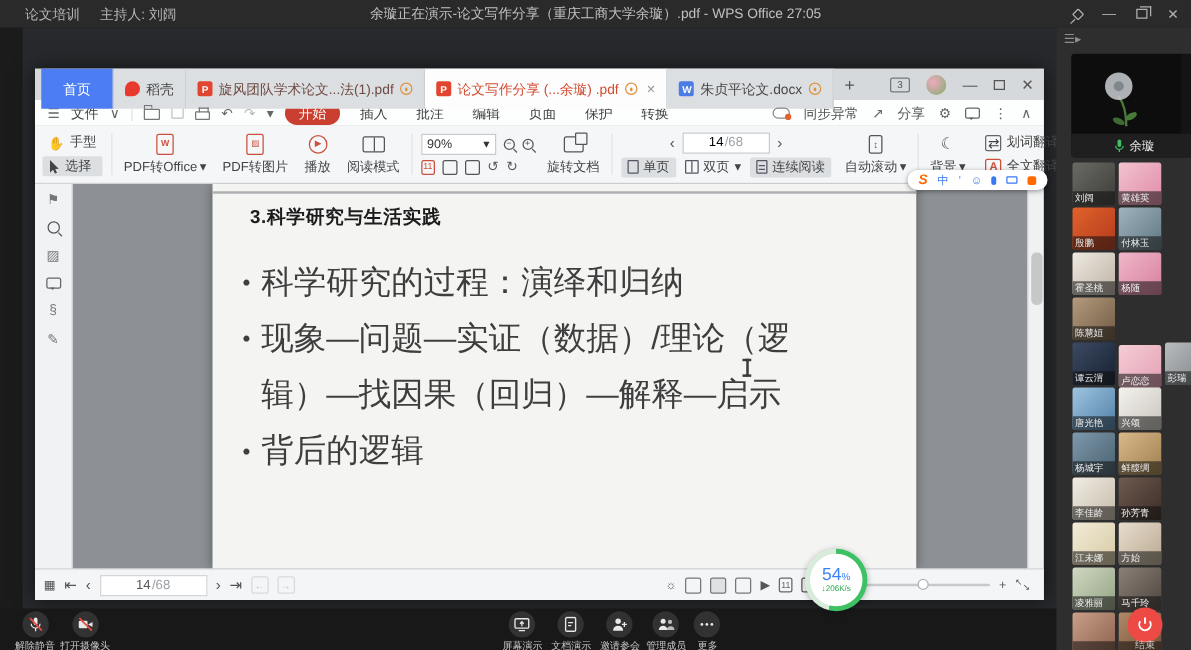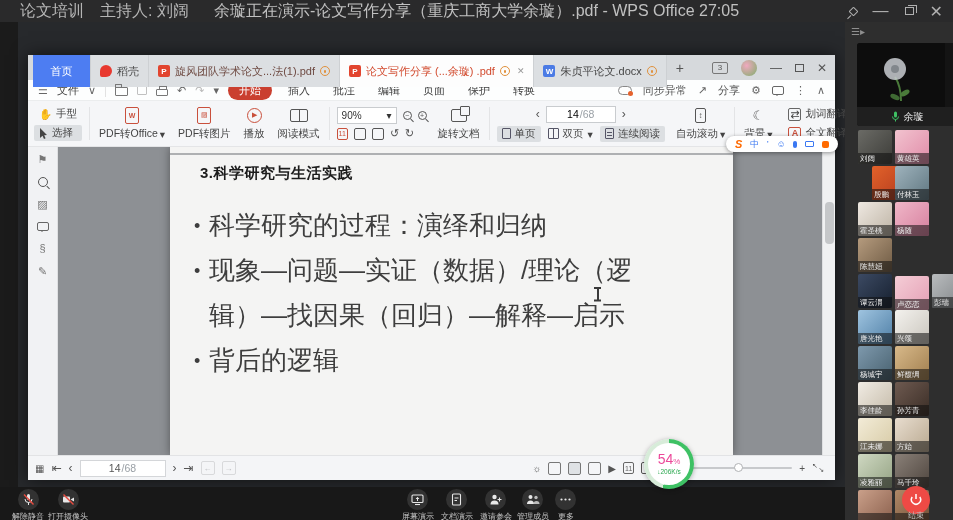--- a/index.html
+++ b/index.html
@@ -2,21 +2,21 @@
 <html><head>
 <meta charset="utf-8">
 <style>
   *{margin:0;padding:0;box-sizing:border-box}
   html,body{width:953px;height:520px;overflow:hidden;background:#1b1b1b;
     font-family:"Liberation Sans","DejaVu Sans",sans-serif}
   #stage{position:relative;width:953px;height:520px}
 
   
   .topbar{position:absolute;left:0;top:0;width:953px;height:22px;background:#2a2a2b;
-    color:#b5b5b5;font-size:16px}
+    color:#b5b5b5;font-size:11px}
   .tb-left{position:absolute;left:20px;top:0;height:22px;display:flex;gap:16px;align-items:center}
   .tb-center{position:absolute;left:200px;right:200px;top:0;height:22px;text-align:center;
     line-height:22px;color:#c0c0c0;white-space:nowrap;overflow:hidden}
   .tb-right{position:absolute;right:10px;top:0;height:22px;display:flex;gap:16px;align-items:center;color:#b0b0b0}
   .pinic{width:7px;height:7px;border:1.2px solid #b0b0b0;transform:rotate(45deg);border-radius:1px;position:relative}
   .pinic::after{content:"";position:absolute;left:2.5px;top:7px;width:1.2px;height:5px;background:#b0b0b0}
   .restic{width:9px;height:8px;border:1.1px solid #b0b0b0;position:relative}
   .restic::before{content:"";position:absolute;left:2px;top:-3px;width:8px;height:7px;border:1.1px solid #b0b0b0;border-bottom:none;border-left:none}
 
   
@@ -149,21 +149,21 @@
   .knob{position:absolute;left:42%;top:-4px;width:9px;height:9px;background:#fff;border:1px solid #b0b2b5;border-radius:50%}
   .fsic{position:relative;width:12px;height:12px;font-size:7px;color:#555}
   .fsic i{position:absolute;font-style:normal}
 
   
   .progress{position:absolute;left:616px;top:384px;width:50px;height:50px;border-radius:50%;
     background:conic-gradient(#3ec164 0 54%,#d7ecd9 54% 100%);display:flex;align-items:center;
     justify-content:center;z-index:30;box-shadow:0 1px 5px rgba(0,0,0,.3)}
   .proginner{width:42px;height:42px;border-radius:50%;background:#fff;display:flex;flex-direction:column;
     align-items:center;justify-content:center}
-  .progpct{font-size:14px;color:#ec4899;line-height:13px}
+  .progpct{font-size:14px;color:#3b82f6;line-height:13px}
   .progpct small{font-size:8px}
   .progspeed{font-size:6.5px;color:#2ba84f}
 
   
   .sidebar{position:absolute;left:845px;top:22px;width:108px;height:498px;background:#2e2e2e;overflow:hidden}
   .sbmenu{position:absolute;left:6px;top:4px;color:#8f8f8f;font-size:10px}
   .bigtile{position:absolute;left:12px;top:21px;width:100px;height:83px;background:#141414;border-radius:3px;overflow:hidden}
   .bigname{position:absolute;left:0;right:0;bottom:0;height:19px;background:#1f1f1f;display:flex;
     align-items:center;justify-content:center;gap:4px;color:#e8e8e8;font-size:10px}
   .ptile{position:absolute;width:34px;height:34px;border-radius:2px;overflow:hidden;background:#555}
@@ -509,21 +509,21 @@
         <span>余璇</span>
       </div>
     </div>
 
     <div class="ptile" style="left: 13px; top: 108px; background: linear-gradient(135deg, rgb(107, 107, 102), rgb(60, 60, 56));">
         <div class="pname">刘阔</div>
       </div>
     <div class="ptile" style="left: 50px; top: 108px; background: linear-gradient(135deg, rgb(242, 195, 207), rgb(224, 139, 168));">
         <div class="pname">黄雄英</div>
       </div>
-    <div class="ptile" style="left: 13px; top: 144px; background: linear-gradient(135deg, rgb(226, 98, 42), rgb(178, 58, 30)); margin-left: 14px;">
+    <div class="ptile" style="left: 13px; top: 144px; background: linear-gradient(135deg, rgb(226, 98, 42), rgb(178, 58, 30));">
         <div class="pname">殷鹏</div>
       </div>
     <div class="ptile" style="left: 50px; top: 144px; background: linear-gradient(135deg, rgb(159, 179, 189), rgb(95, 118, 128));">
         <div class="pname">付林玉</div>
       </div>
     <div class="ptile" style="left: 13px; top: 180px; background: linear-gradient(135deg, rgb(239, 233, 226), rgb(189, 179, 164));">
         <div class="pname">霍圣桃</div>
       </div>
     <div class="ptile" style="left: 50px; top: 180px; background: linear-gradient(135deg, rgb(240, 183, 200), rgb(214, 127, 158));">
         <div class="pname">杨随</div>

